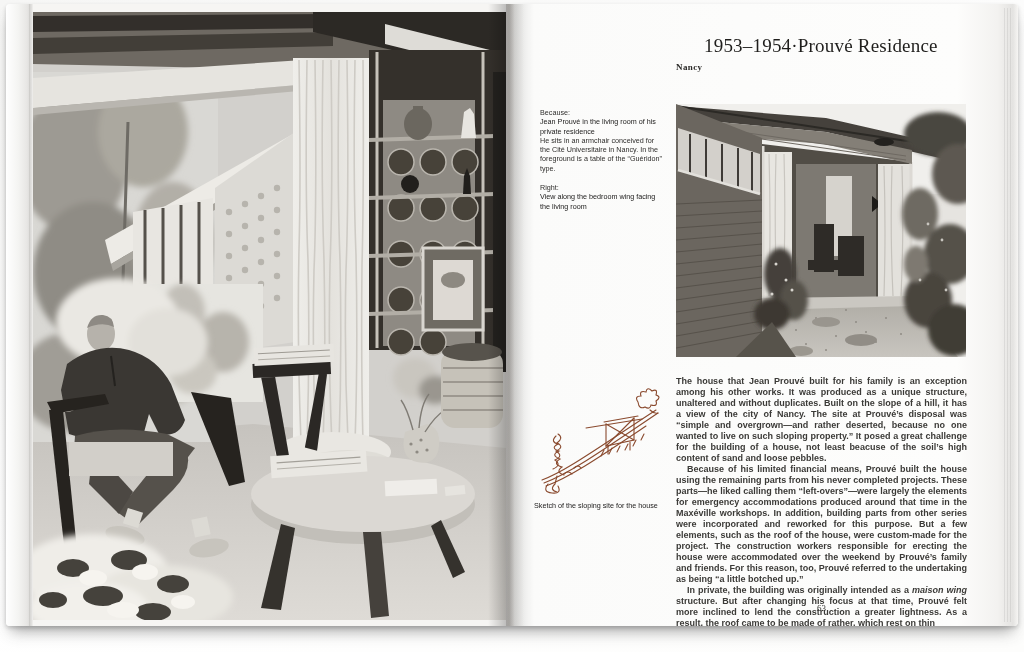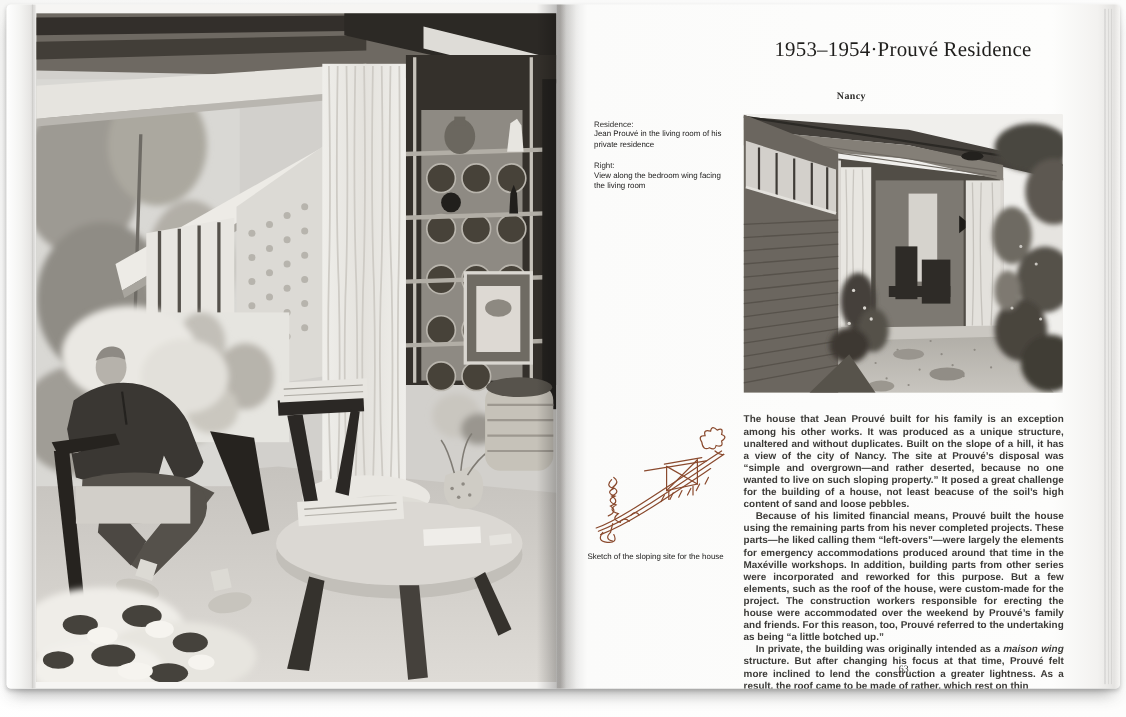--- a/index.html
+++ b/index.html
@@ -32,22 +32,22 @@
     background:linear-gradient(90deg,rgba(0,0,0,0) 0%,rgba(0,0,0,.22) 38%,rgba(40,35,30,.30) 46%,rgba(0,0,0,.10) 58%,rgba(0,0,0,0) 100%);}
 
   
   .page-right{position:absolute;left:500px;top:0;width:512px;height:622px;border-radius:0 4px 4px 0;overflow:hidden;
     background:linear-gradient(90deg,#efeeec 0%,#fbfbfa 4%,#fdfdfc 88%,#f3f2f0 96%,#e4e3e1 99%,#f6f5f3 100%);}
   .right-edge-lines{position:absolute;right:6px;top:4px;bottom:4px;width:10px;pointer-events:none;
     background:repeating-linear-gradient(90deg,rgba(0,0,0,0) 0 2px,rgba(0,0,0,.07) 2px 3px);}
 
   .page-title{position:absolute;left:170px;top:31px;width:330px;
     font-family:"Liberation Serif", serif;font-size:19px;letter-spacing:.2px;color:#1f1e1c;white-space:nowrap;margin-left:28px;}
-  .page-subtitle{position:absolute;left:170px;top:58px;width:196px;text-align:center;
-    font-family:"Liberation Serif", serif;font-weight:bold;font-size:9px;letter-spacing:.4px;color:#2a2927;margin-top:20px;}
+  .page-subtitle{position:absolute;left:170px;top:58px;width:196px;
+    font-family:"Liberation Serif", serif;font-weight:bold;font-size:9px;letter-spacing:.4px;color:#2a2927;}
 
   .house-photo{position:absolute;left:170px;top:100px;width:290px;height:253px;background:#e8e7e4;}
   .house-photo svg{display:block;width:100%;height:100%;}
 
   .captions{position:absolute;left:34px;top:104px;width:124px;
     font-size:7.2px;line-height:9.3px;color:#2e2d2b;}
   .cap-bold{font-weight:normal;color:#222120;}
   .cap-gap{height:10px;}
 
   .site-sketch{position:absolute;left:28px;top:384px;width:132px;height:108px;}
@@ -325,22 +325,23 @@
       </div>
     </div>
 
     <div class="page-right">
       <div class="crease"></div>
 
       <div class="page-title">1953–1954·Prouvé Residence</div>
       <div class="page-subtitle">Nancy</div>
 
       <div class="captions">
-        <div>Residence:</div>
+        <div>Because:</div>
         <div class="cap-bold">Jean Prouvé in the living room of his private residence</div>
+        <div>He sits in an armchair conceived for the Cité Universitaire in Nancy. In the foreground is a table of the “Guéridon” type.</div>
         <div class="cap-gap"></div>
         <div>Right:</div>
         <div class="cap-bold">View along the bedroom wing facing the living room</div>
       </div>
 
       <div class="house-photo">
         <svg viewBox="0 0 290 253" preserveAspectRatio="none">
           <defs>
             <filter id="soft2" x="-20%" y="-20%" width="140%" height="140%">
                 <feGaussianBlur stdDeviation="2.2"></feGaussianBlur>

